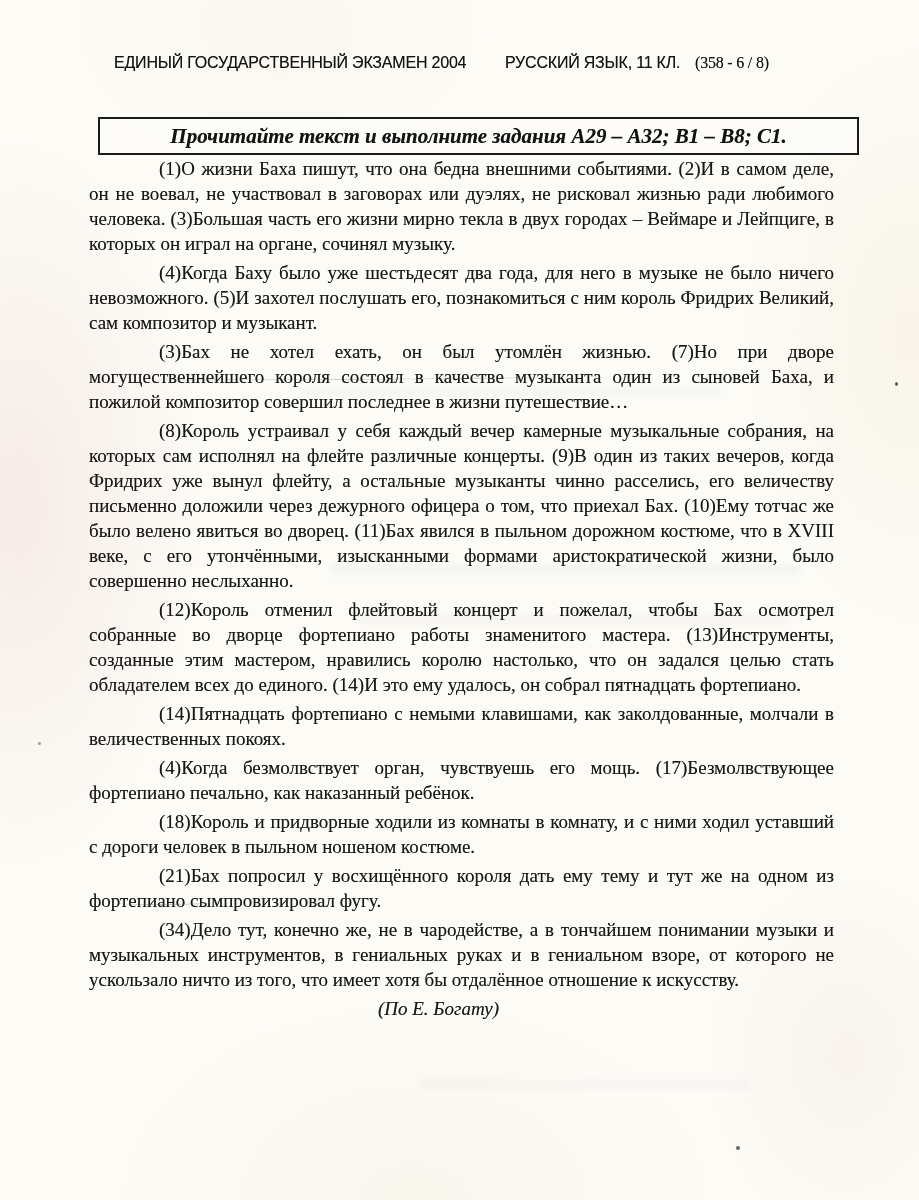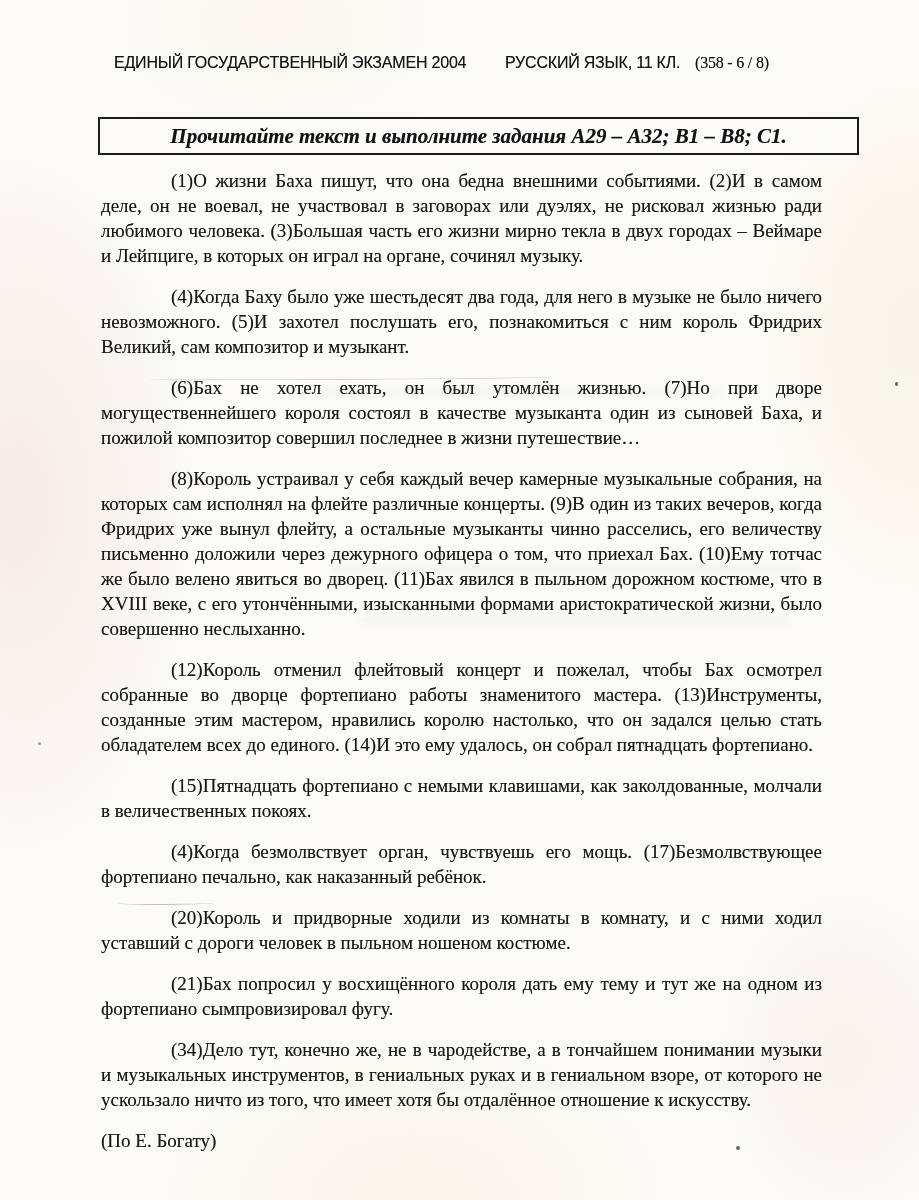--- a/index.html
+++ b/index.html
@@ -44,22 +44,22 @@
     font-size: 21px; color: #131313; white-space: nowrap;
     text-shadow: 0 0 0.5px rgba(0,0,0,0.5);
   }
   
   .text-body {
     position: absolute; left: 85px; top: 152px; width: 753px;
     font-size: 19px; line-height: 25px; color: #181818;
     text-align: justify;
     text-shadow: 0 0 0.5px rgba(0,0,0,0.45);
   }
-  .text-body p { margin: 16px; text-indent: 70px; }
-  .text-body p.attribution { text-align: left; text-indent: 0; padding-right: 46px; }
+  .text-body p { margin: 4px; text-indent: 70px; }
+  .text-body p.attribution { text-align: center; text-indent: 0; padding-right: 46px; font-style: italic; }
   
   .artifact { position: absolute; pointer-events: none; }
   .pencil-underline-a { left: 150px; top: 376px; width: 405px; height: 4px;
     border-bottom: 1px solid rgba(95,95,100,0.32); border-radius: 50%;
     transform: rotate(-0.35deg); }
   .pencil-underline-b { left: 118px; top: 901px; width: 96px; height: 4px;
     border-bottom: 1px solid rgba(95,95,100,0.35); border-radius: 50%;
     transform: rotate(-0.3deg); }
   .ghost-bar-1 { left: 300px; top: 388px; width: 420px; height: 9px;
     background: rgba(140,150,180,0.06); filter: blur(2px); }
@@ -87,26 +87,26 @@
     <span class="h-code">(358 - 6 / 8)</span>
   </div>
 
   <div class="instruction-box">
     <span class="instr">Прочитайте текст и выполните задания А29 – А32; В1 – В8; С1.</span>
   </div>
 
   <div class="text-body">
     <p>(1)О жизни Баха пишут, что она бедна внешними событиями. (2)И в самом деле, он не воевал, не участвовал в заговорах или дуэлях, не рисковал жизнью ради любимого человека. (3)Большая часть его жизни мирно текла в двух городах – Веймаре и Лейпциге, в которых он играл на органе, сочинял музыку.</p>
     <p>(4)Когда Баху было уже шестьдесят два года, для него в музыке не было ничего невозможного. (5)И захотел послушать его, познакомиться с ним король Фридрих Великий, сам композитор и музыкант.</p>
-    <p>(6)Бах не хотел ехать, он был утомлён жизнью. (7)Но при дворе могущественнейшего короля состоял в качестве музыканта один из сыновей Баха, и пожилой композитор совершил последнее в жизни путешествие…</p>
+    <p>(3)Бах не хотел ехать, он был утомлён жизнью. (7)Но при дворе могущественнейшего короля состоял в качестве музыканта один из сыновей Баха, и пожилой композитор совершил последнее в жизни путешествие…</p>
     <p>(8)Король устраивал у себя каждый вечер камерные музыкальные собрания, на которых сам исполнял на флейте различные концерты. (9)В один из таких вечеров, когда Фридрих уже вынул флейту, а остальные музыканты чинно расселись, его величеству письменно доложили через дежурного офицера о том, что приехал Бах. (10)Ему тотчас же было велено явиться во дворец. (11)Бах явился в пыльном дорожном костюме, что в XVIII веке, с его утончёнными, изысканными формами аристократической жизни, было совершенно неслыханно.</p>
     <p>(12)Король отменил флейтовый концерт и пожелал, чтобы Бах осмотрел собранные во дворце фортепиано работы знаменитого мастера. (13)Инструменты, созданные этим мастером, нравились королю настолько, что он задался целью стать обладателем всех до единого. (14)И это ему удалось, он собрал пятнадцать фортепиано.</p>
-    <p>(15)Пятнадцать фортепиано с немыми клавишами, как заколдованные, молчали в величественных покоях.</p>
+    <p>(14)Пятнадцать фортепиано с немыми клавишами, как заколдованные, молчали в величественных покоях.</p>
     <p>(4)Когда безмолвствует орган, чувствуешь его мощь. (17)Безмолвствующее фортепиано печально, как наказанный ребёнок.</p>
-    <p>(20)Король и придворные ходили из комнаты в комнату, и с ними ходил уставший с дороги человек в пыльном ношеном костюме.</p>
+    <p>(18)Король и придворные ходили из комнаты в комнату, и с ними ходил уставший с дороги человек в пыльном ношеном костюме.</p>
     <p>(21)Бах попросил у восхищённого короля дать ему тему и тут же на одном из фортепиано сымпровизировал фугу.</p>
     <p>(34)Дело тут, конечно же, не в чародействе, а в тончайшем понимании музыки и музыкальных инструментов, в гениальных руках и в гениальном взоре, от которого не ускользало ничто из того, что имеет хотя бы отдалённое отношение к искусству.</p>
     <p class="attribution">(По Е. Богату)</p>
   </div>
 
   <div class="artifact pencil-underline-a"></div>
   <div class="artifact pencil-underline-b"></div>
   <div class="artifact ghost-bar-1"></div>
   <div class="artifact ghost-bar-2"></div>
   <div class="artifact ghost-bar-3"></div>

